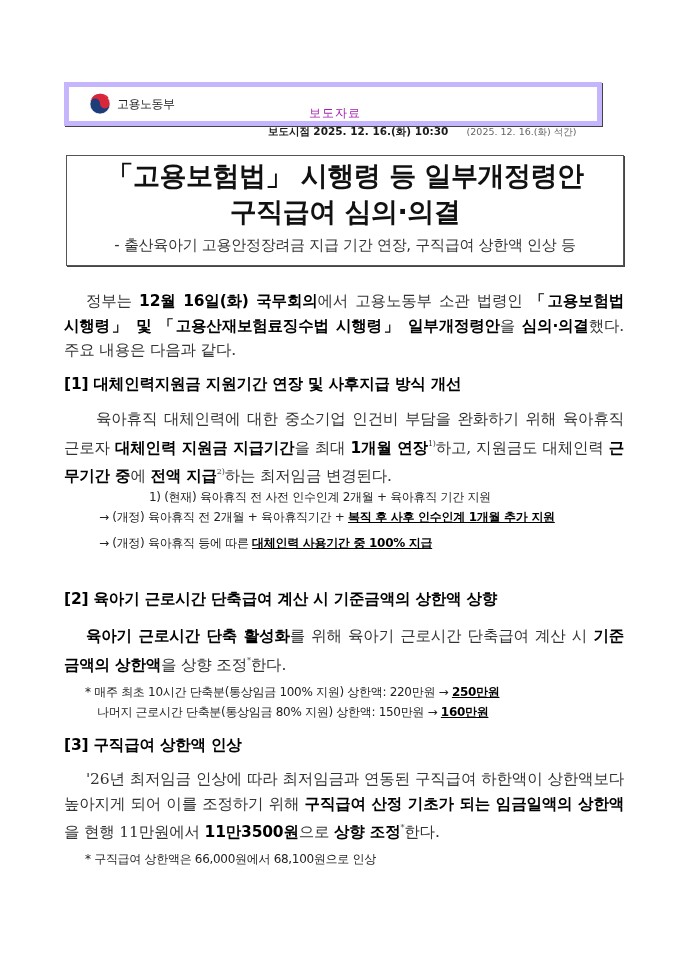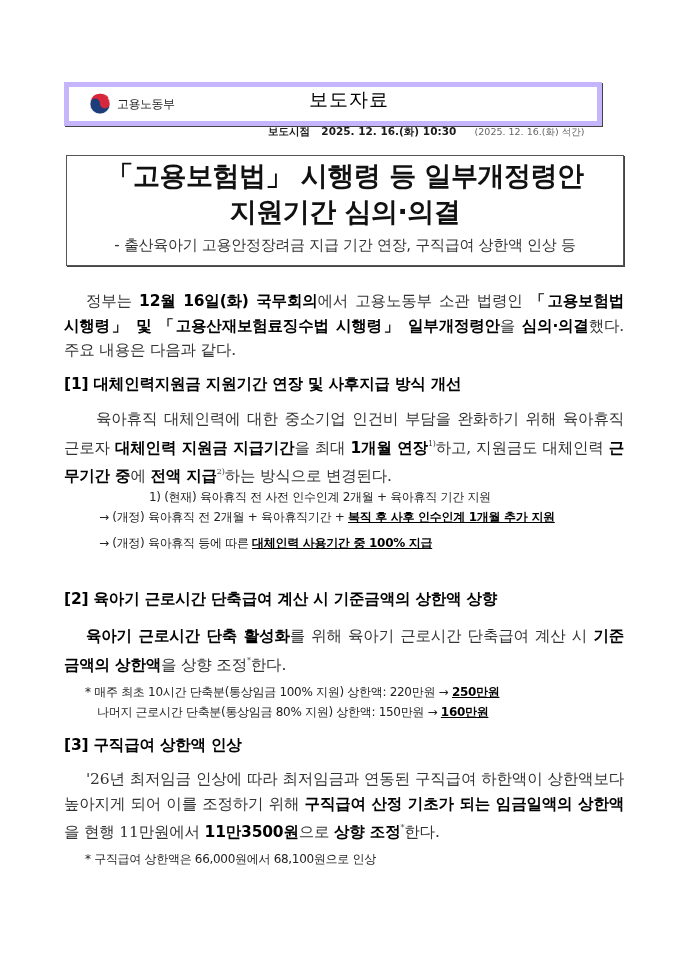--- a/index.html
+++ b/index.html
@@ -8,26 +8,26 @@
   .sans { font-family: "DejaVu Sans", "Liberation Sans", sans-serif; }
   b, .b { font-weight: bold; color: #000; }
 
   
   .hdr-box {
     position: absolute; left: 64px; top: 82px; width: 528px; height: 34px;
     border: 5px solid #c4b5fd; box-shadow: 1px 1px 0 #444;
   }
   .logo { position: absolute; left: 20px; top: 6px; width: 22px; height: 22px; }
   .org { position: absolute; left: 48px; top: 9px; font-size: 12px; color: #222; letter-spacing: -0.5px; }
-  .hdr-title { position: absolute; left: 240px; top: 0; font-size: 19px; color: #000000; letter-spacing: 1px; }
+  .hdr-title { position: absolute; left: 240px; top: 18px; font-size: 12px; color: #a21caf; letter-spacing: 1px; }
 
   .release {
     position: absolute; top: 125px; left: 268px; width: 346px; font-size: 10.5px; white-space: nowrap;
   }
-  .release .label { font-weight: bold; margin-right: 8px; }
+  .release .label { font-weight: bold; }
   .release .dt { font-weight: bold; }
   .release .alt { color: #666; font-size: 9.5px; margin-left: 15px; }
 
   
   .title-box {
     position: absolute; left: 66px; top: 155px; width: 556px; height: 109px;
     border: 1px solid #555; box-shadow: 1px 1px 0 #444;
     text-align: center;
   }
   .title-l1 { font-size: 27px; font-weight: bold; margin-top: 2px; letter-spacing: -0.5px; color: #111; line-height: 36px; }
@@ -59,31 +59,31 @@
 </div>
 
 <div class="release sans">
   <span class="label">보도시점</span>
   <span class="dt">2025. 12. 16.(화) 10:30</span>
   <span class="alt">(2025. 12. 16.(화) 석간)</span>
 </div>
 
 <div class="title-box sans">
   <div class="title-l1">「고용보험법」 시행령 등 일부개정령안</div>
-  <div class="title-l2">지원기간 심의·의결</div>
+  <div class="title-l2">구직급여 심의·의결</div>
   <div class="title-sub">- 출산육아기 고용안정장려금 지급 기간 연장, 구직급여 상한액 인상 등</div>
 </div>
 
 <div class="para serif" style="top:289px;">
   <span class="ind"></span><span>정부는 </span><b class="sans">12월 16일(화) 국무회의</b><span>에서 고용노동부 소관 법령인 </span><b class="sans">「고용보험법 시행령」 및 「고용산재보험료징수법 시행령」 일부개정령안</b><span>을 </span><b class="sans">심의·의결</b><span>했다. 주요 내용은 다음과 같다.</span>
 </div>
 
 <div class="sec-h sans" style="top:374px;">[1] 대체인력지원금 지원기간 연장 및 사후지급 방식 개선</div>
 <div class="para serif" style="top:407px;">
-  <span class="ind2"></span><span>육아휴직 대체인력에 대한 중소기업 인건비 부담을 완화하기 위해 육아휴직 근로자 </span><b class="sans">대체인력 지원금 지급기간</b><span>을 최대 </span><b class="sans">1개월 연장</b><sup>1)</sup><span>하고, 지원금도 대체인력 </span><b class="sans">근무기간 중</b><span>에 </span><b class="sans">전액 지급</b><sup>2)</sup><span>하는 방식으로 변경된다.</span>
+  <span class="ind2"></span><span>육아휴직 대체인력에 대한 중소기업 인건비 부담을 완화하기 위해 육아휴직 근로자 </span><b class="sans">대체인력 지원금 지급기간</b><span>을 최대 </span><b class="sans">1개월 연장</b><sup>1)</sup><span>하고, 지원금도 대체인력 </span><b class="sans">근무기간 중</b><span>에 </span><b class="sans">전액 지급</b><sup>2)</sup><span>하는 최저임금 변경된다.</span>
 </div>
 <div class="note sans" style="top:487px; left:85px;text-align:center;">
   <div>1) (현재) 육아휴직 전 사전 인수인계 2개월 + 육아휴직 기간 지원</div>
   <div style="padding-left:14px;"><span>→ (개정) 육아휴직 전 2개월 + 육아휴직기간 + </span><b>복직 후 사후 인수인계 1개월 추가 지원</b></div>
 </div>
 <div class="note sans" style="top:533px; left:85px;">
   <div style="padding-left:14px;"><span>→ (개정) 육아휴직 등에 따른 </span><b>대체인력 사용기간 중 100% 지급</b></div>
 </div>
 
 <div class="sec-h sans" style="top:589px;">[2] 육아기 근로시간 단축급여 계산 시 기준금액의 상한액 상향</div>

